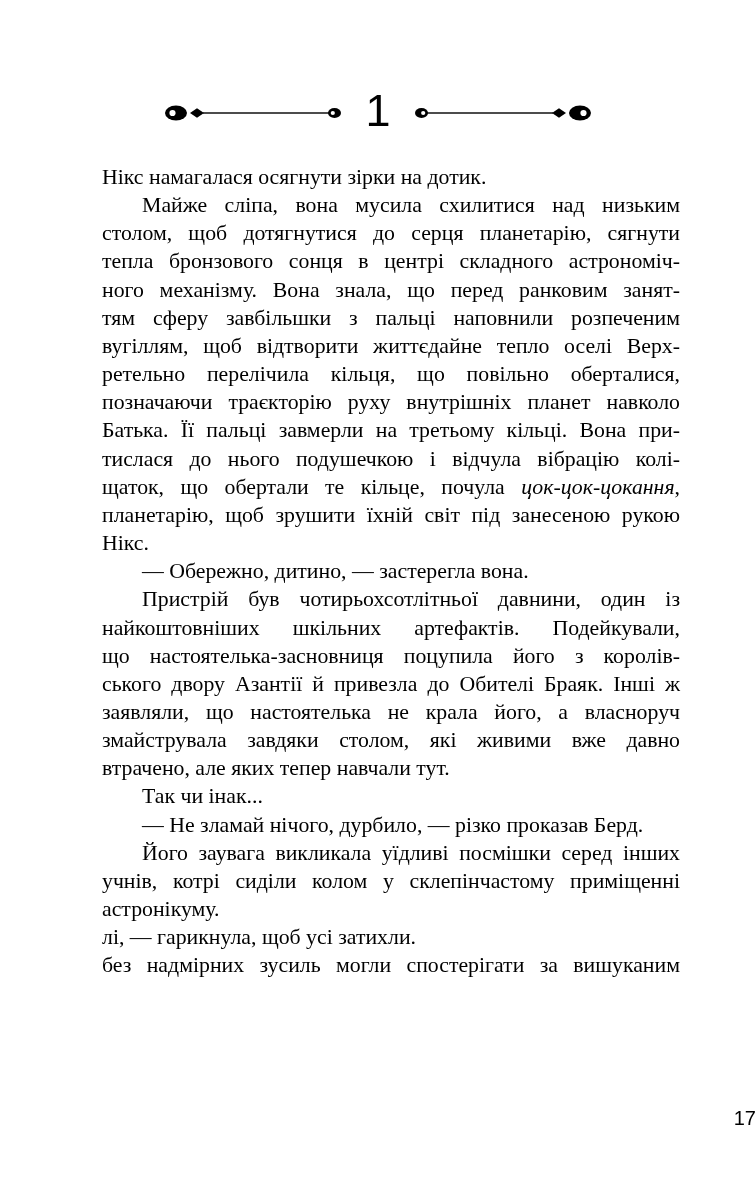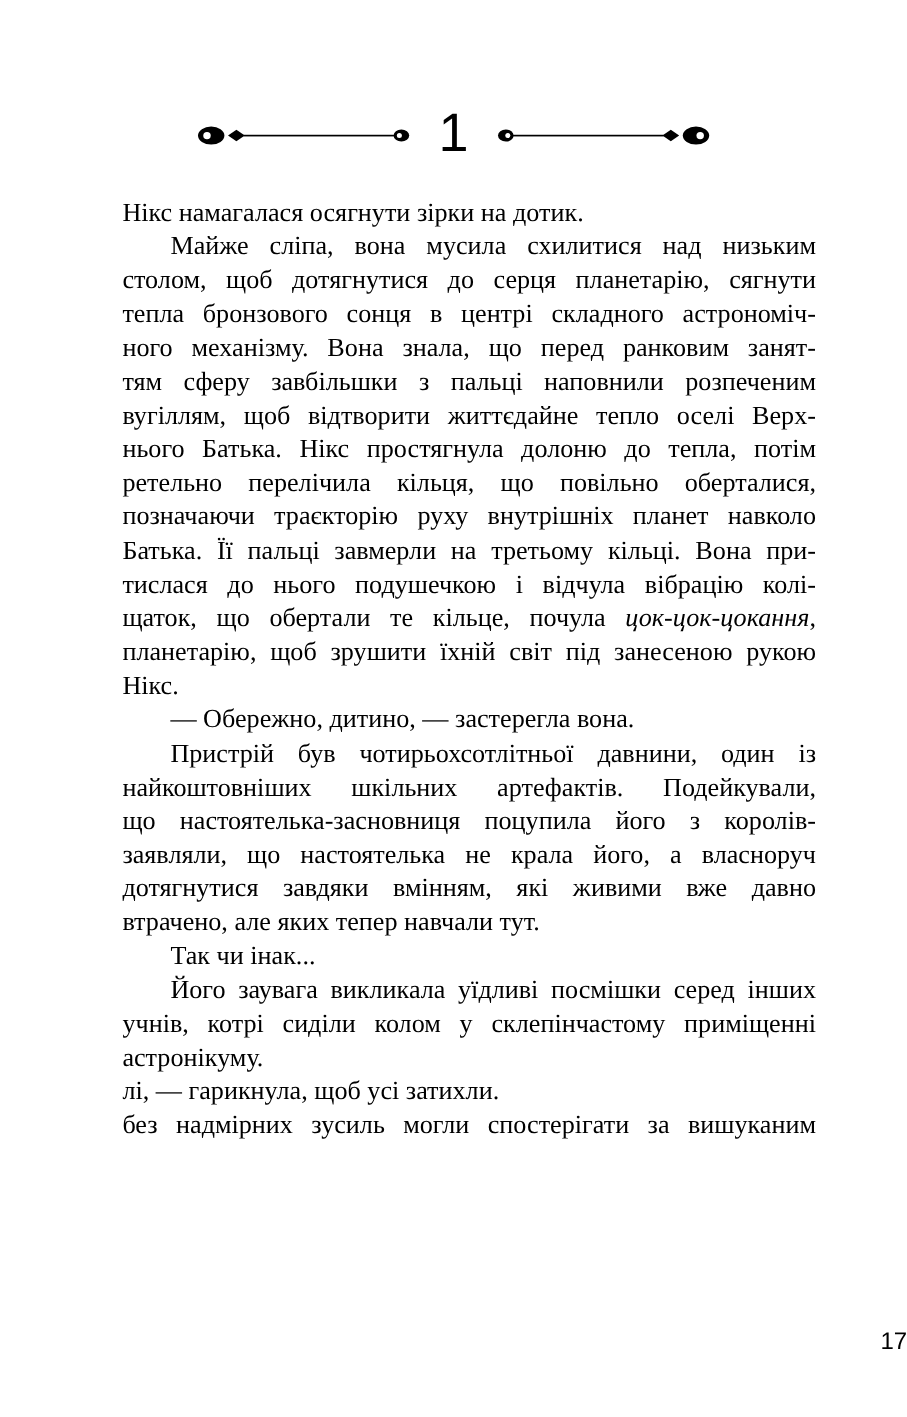--- a/index.html
+++ b/index.html
@@ -120,42 +120,45 @@
       <div class="paragraph">
         <div class="line last"><span>Нікс намагалася осягнути зірки на дотик.</span></div>
       </div>
       <div class="paragraph">
         <div class="line indent"><span>Майже сліпа, вона мусила схилитися над низьким</span></div>
         <div class="line"><span>столом, щоб дотягнутися до серця планетарію, сягнути</span></div>
         <div class="line"><span>тепла бронзового сонця в центрі складного астрономіч-</span></div>
         <div class="line"><span>ного механізму. Вона знала, що перед ранковим занят-</span></div>
         <div class="line"><span>тям сферу завбільшки з пальці наповнили розпеченим</span></div>
         <div class="line"><span>вугіллям, щоб відтворити життєдайне тепло оселі Верх-</span></div>
-        <div class="line"><span>нього Батька. Нікс простягнула долоню до тепла, потім</span></div>
         <div class="line"><span>ретельно перелічила кільця, що повільно оберталися,</span></div>
         <div class="line"><span>позначаючи траєкторію руху внутрішніх планет навколо</span></div>
         <div class="line"><span>Батька. Її пальці завмерли на третьому кільці. Вона при-</span></div>
         <div class="line"><span>тислася до нього подушечкою і відчула вібрацію колі-</span></div>
         <div class="line"><span>щаток, що обертали те кільце, почула </span><em>цок-цок-цокання</em><span>,</span></div>
         <div class="line"><span>планетарію, щоб зрушити їхній світ під занесеною рукою</span></div>
         <div class="line last"><span>Нікс.</span></div>
       </div>
       <div class="paragraph">
         <div class="line indent last"><span>— Обережно, дитино, — застерегла вона.</span></div>
       </div>
       <div class="paragraph">
         <div class="line indent"><span>Пристрій був чотирьохсотлітньої давнини, один із</span></div>
         <div class="line"><span>найкоштовніших шкільних артефактів. Подейкували,</span></div>
         <div class="line"><span>що настоятелька-засновниця поцупила його з королів-</span></div>
+        <div class="line"><span>ського двору Азантії й привезла до Обителі Браяк. Інші ж</span></div>
         <div class="line"><span>заявляли, що настоятелька не крала його, а власноруч</span></div>
-        <div class="line"><span>дотягнутися завдяки вмінням, які живими вже давно</span></div>
+        <div class="line"><span>змайструвала завдяки столом, які живими вже давно</span></div>
         <div class="line last"><span>втрачено, але яких тепер навчали тут.</span></div>
       </div>
       <div class="paragraph">
         <div class="line indent last"><span>Так чи інак...</span></div>
+      </div>
+      <div class="paragraph">
+        <div class="line indent last"><span>— Не зламай нічого, дурбило, — різко проказав Берд.</span></div>
       </div>
       <div class="paragraph">
         <div class="line indent"><span>Його заувага викликала уїдливі посмішки серед інших</span></div>
         <div class="line"><span>учнів, котрі сиділи колом у склепінчастому приміщенні</span></div>
         <div class="line last"><span>астронікуму.</span></div>
       </div>
       <div class="paragraph">
         <div class="line last"><span>лі, — гарикнула, щоб усі затихли.</span></div>
       </div>
       <div class="paragraph">

